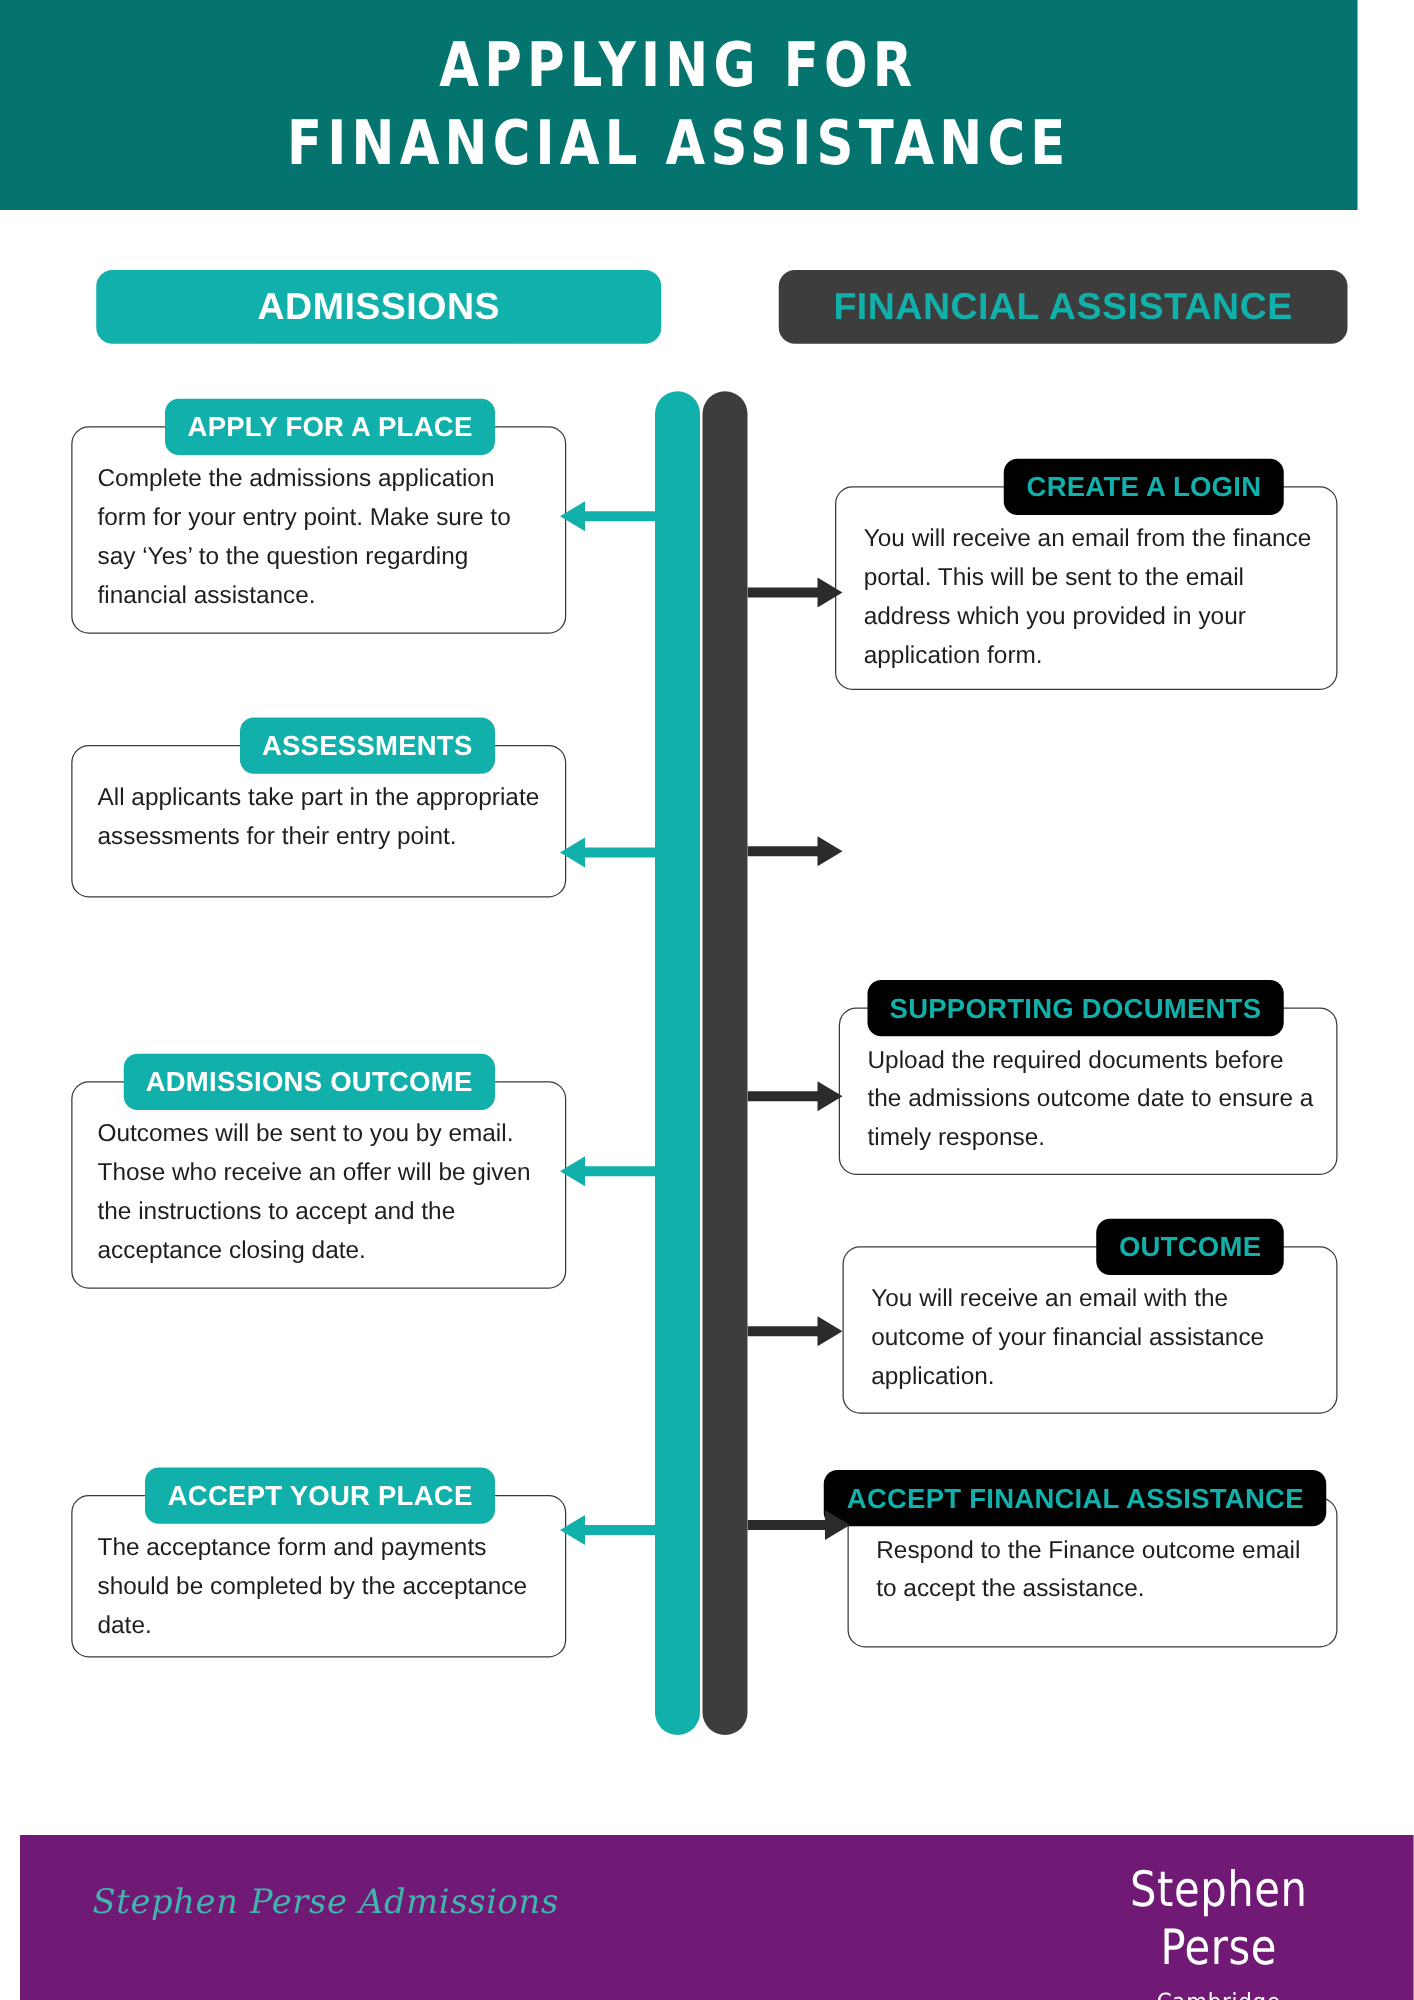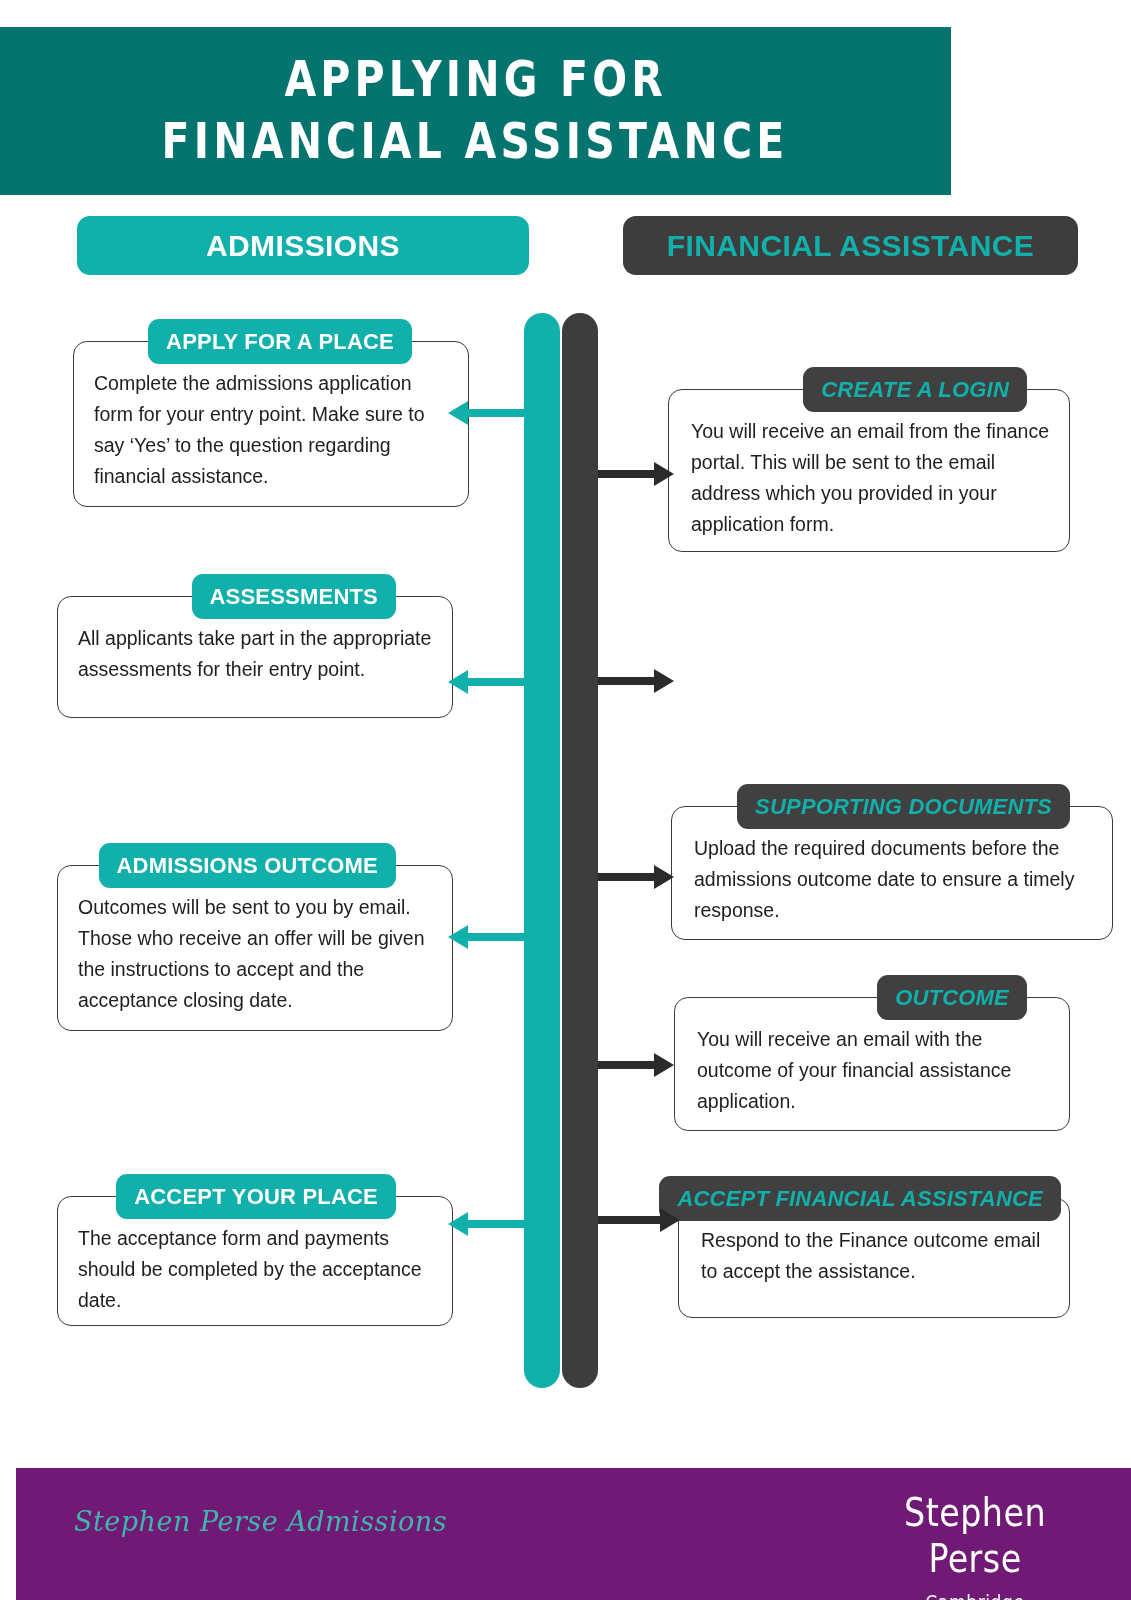--- a/index.html
+++ b/index.html
@@ -16,28 +16,27 @@
     width: 1131px;
     height: 1600px;
     overflow: hidden;
     background: #ffffff;
   }
 
   
   .header {
     position: absolute;
     left: 0; top: 0;
-    width: 951px;
+    width: 1086px;
     height: 168px;
     background: #05736e;
     display: flex;
     flex-direction: column;
     align-items: center;
     justify-content: center;
-    margin-top: 27px;
   }
   .header-line {
     color: #ffffff;
     font-family: "DejaVu Sans Condensed", "Liberation Sans Narrow", "Liberation Sans", sans-serif;
     font-weight: 700;
     font-size: 49px;
     letter-spacing: 4.5px;
     line-height: 62px;
     text-align: center;
     transform: scaleX(0.93);
@@ -112,24 +111,23 @@
     font-size: 22px;
     letter-spacing: 0.2px;
     white-space: nowrap;
   }
   .card.left .badge {
     background: #11b0ab;
     color: #ffffff;
     right: 56px;
   }
   .card.right .badge {
-    background: #404040;
+    background: #000000;
     color: #11b0ab;
     right: 42px;
-    font-style: italic;
   }
 
   
   .arrow {
     position: absolute;
     height: 30px;
   }
   .arrow svg { display: block; }
 
   
@@ -189,21 +187,21 @@
     <div class="header-line">APPLYING FOR</div>
     <div class="header-line">FINANCIAL ASSISTANCE</div>
   </div>
 
   <div class="col-head left">ADMISSIONS</div>
   <div class="col-head right">FINANCIAL ASSISTANCE</div>
 
   <div class="bar teal"></div>
   <div class="bar dark"></div>
 
-  <div class="card left" style="left:57px; top:341px; width:396px; height:166px;margin-left:16px;">
+  <div class="card left" style="left:57px; top:341px; width:396px; height:166px;">
     <div class="badge">APPLY FOR A PLACE</div>
     <div class="card-body">Complete the admissions application form for your entry point. Make sure to say ‘Yes’ to the question regarding financial assistance.</div>
   </div>
 
   <div class="card left" style="left:57px; top:596px; width:396px; height:122px;">
     <div class="badge">ASSESSMENTS</div>
     <div class="card-body">All applicants take part in the appropriate assessments for their entry point.</div>
   </div>
 
   <div class="card left" style="left:57px; top:865px; width:396px; height:166px;">
@@ -215,21 +213,21 @@
     <div class="badge">ACCEPT YOUR PLACE</div>
     <div class="card-body">The acceptance form and payments should be completed by the acceptance date.</div>
   </div>
 
   <div class="card right" style="left:668px; top:389px; width:402px; height:163px;">
     <div class="badge">CREATE A LOGIN</div>
     <div class="card-body">You will receive an email from the finance portal. This will be sent to the email address which you provided in your application form.</div>
   </div>
 
 
-  <div class="card right" style="left:671px; top:806px; width:442px; height:134px;">
+  <div class="card right" style="left:671px; top:806px; width:399px; height:134px;">
     <div class="badge">SUPPORTING DOCUMENTS</div>
     <div class="card-body">Upload the required documents before the admissions outcome date to ensure a timely response.</div>
   </div>
 
   <div class="card right" style="left:674px; top:997px; width:396px; height:134px;">
     <div class="badge">OUTCOME</div>
     <div class="card-body">You will receive an email with the outcome of your financial assistance application.</div>
   </div>
 
   <div class="card right" style="left:678px; top:1198px; width:392px; height:120px;">

